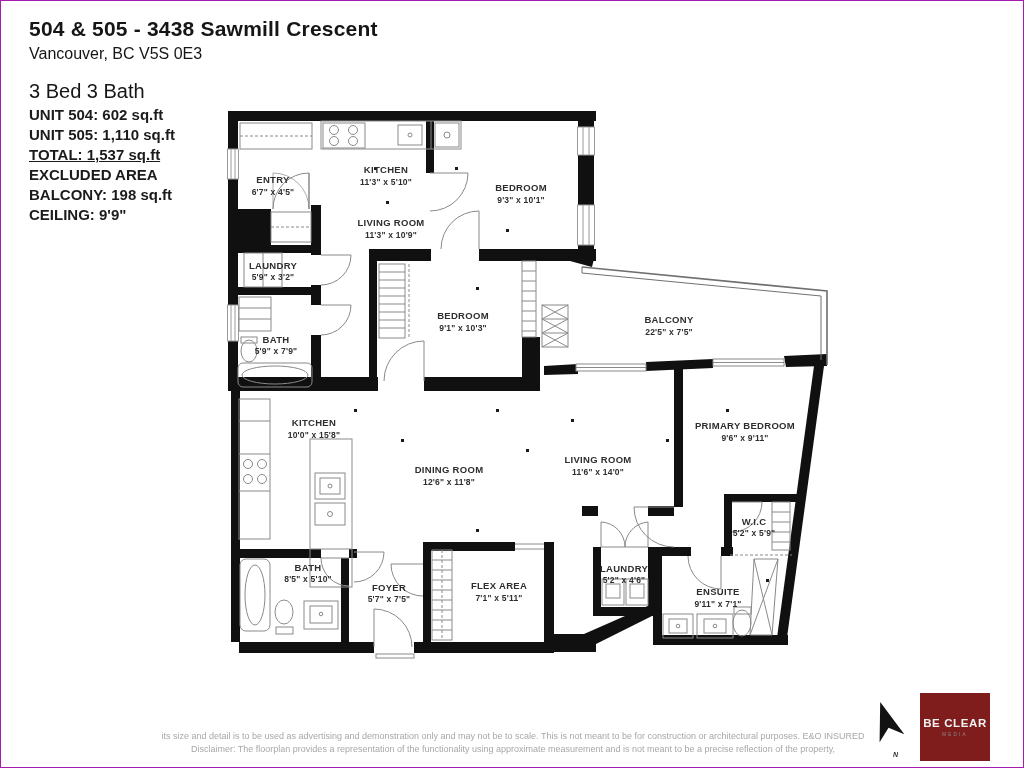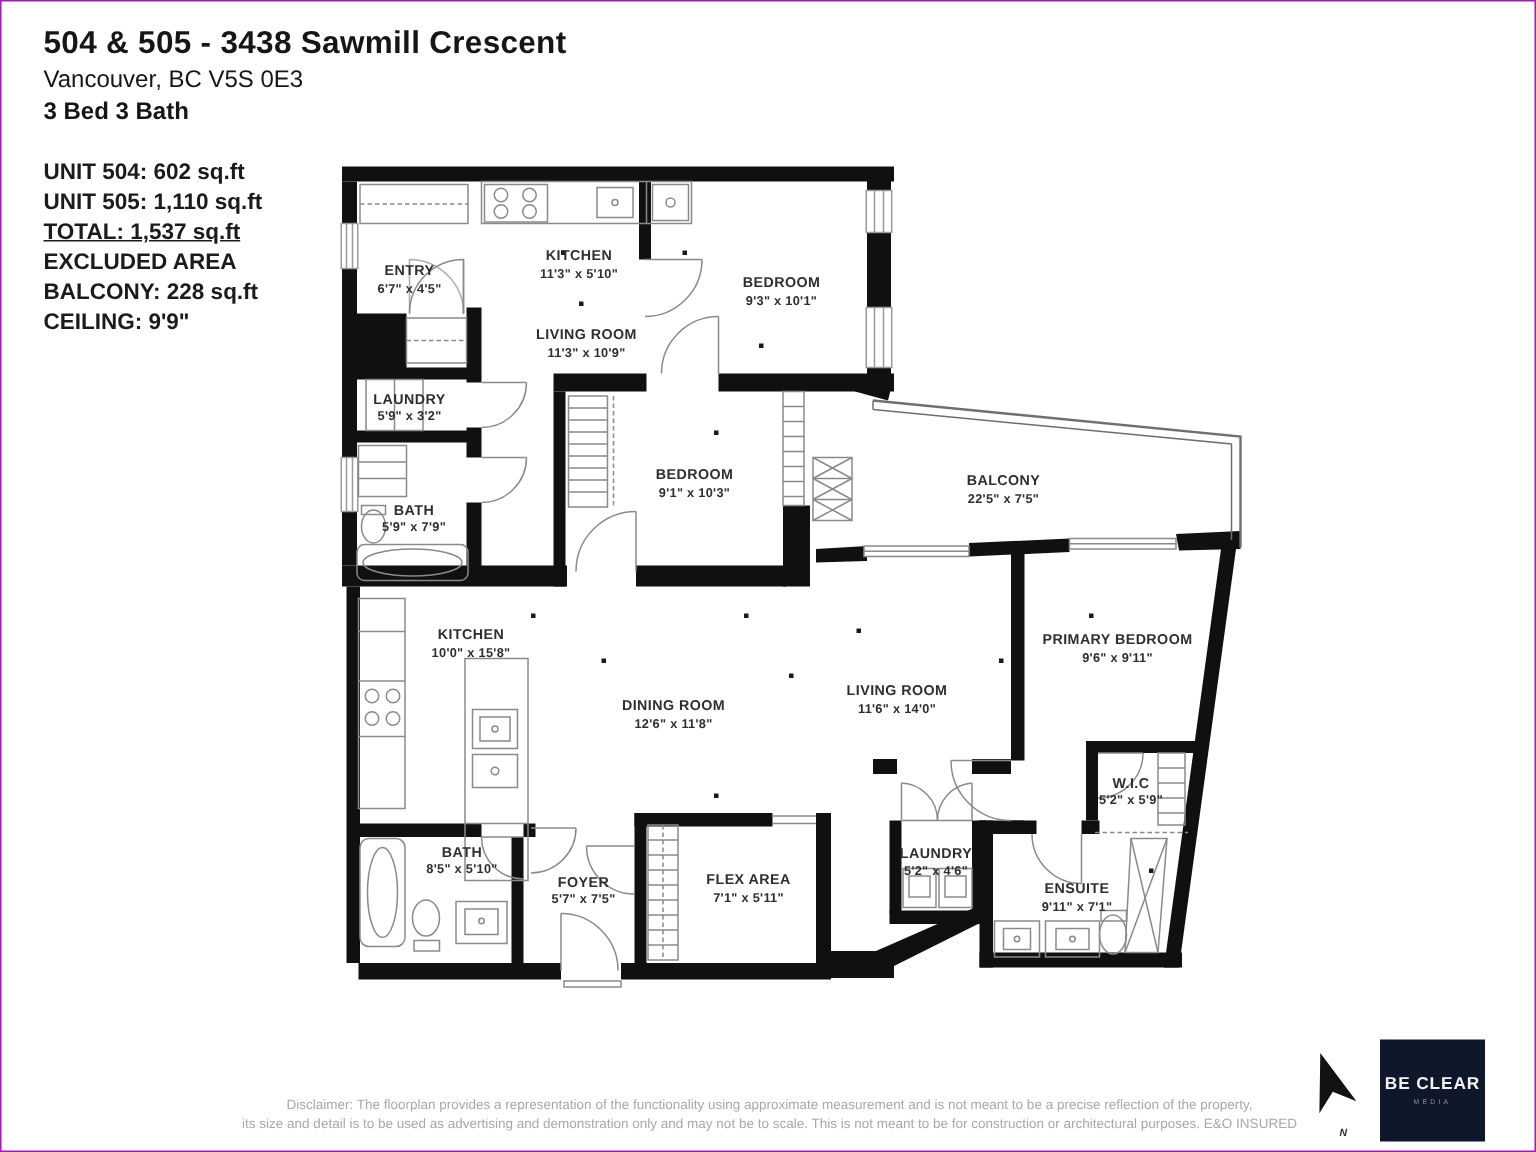--- a/index.html
+++ b/index.html
@@ -7,34 +7,34 @@
     width:1024px;height:768px;overflow:hidden;background:#f4f4f2;
     font-family:"Liberation Sans", sans-serif;
   }
   .page{
     position:absolute;left:0;top:0;width:1022px;height:766px;
     background:#ffffff;border:1px solid #a21caf;
   }
   .hdr{position:absolute;left:28px;top:16px;color:#161616;}
   .hdr .t1{font-size:21px;font-weight:bold;letter-spacing:.2px;}
   .hdr .t2{font-size:16px;font-weight:normal;margin-top:4px;}
-  .hdr .t3{font-size:16px;font-weight:bold;margin-top:3px;}
+  .hdr .t3{font-size:20px;font-weight:normal;margin-top:17px;}
   .area{position:absolute;left:28px;top:104px;color:#1b1b1b;font-size:15px;font-weight:bold;line-height:20px;}
   .area .total{text-decoration:underline;}
   .planwrap{position:absolute;left:225px;top:108px;width:610px;height:552px;}
   svg text{font-family:"Liberation Sans", sans-serif;font-weight:bold;fill:#2e2e2e;}
   .rname{font-size:9.5px;letter-spacing:.3px;}
   .rdims{font-size:8.5px;letter-spacing:.2px;}
   .disc{
     position:absolute;left:62px;top:729px;width:900px;text-align:center;
     color:#a8a8a6;font-size:9px;line-height:12.5px;
   }
   .compass{position:absolute;left:866px;top:698px;width:44px;height:62px;}
   .logo{
-    position:absolute;left:919px;top:692px;width:70px;height:68px;background:#0f172a;
+    position:absolute;left:919px;top:692px;width:70px;height:68px;background:#7f1d1d;
     display:flex;flex-direction:column;align-items:center;justify-content:center;
   }
   .logo .lg1{color:#f2f2f2;font-size:11.5px;font-weight:bold;letter-spacing:.6px;}
   .logo .lg2{color:#8d8d8d;font-size:4.5px;letter-spacing:2.2px;margin-top:3px;}
 </style>
 </head>
 <body>
 
 <div class="page">
 
@@ -42,21 +42,21 @@
     <div class="t1">504 &amp; 505 - 3438 Sawmill Crescent</div>
     <div class="t2">Vancouver, BC V5S 0E3</div>
     <div class="t3">3 Bed 3 Bath</div>
   </div>
 
   <div class="area">
     <div>UNIT 504: 602 sq.ft</div>
     <div>UNIT 505: 1,110 sq.ft</div>
     <div class="total">TOTAL: 1,537 sq.ft</div>
     <div>EXCLUDED AREA</div>
-    <div>BALCONY: 228 sq.ft</div>
+    <div>BALCONY: 198 sq.ft</div>
     <div>CEILING: 9'9"</div>
   </div>
 
   <div class="planwrap">
   <svg width="610" height="552" viewBox="0 0 610 552" xmlns="http://www.w3.org/2000/svg">
 
     <g fill="#101010" stroke="none">
       <rect x="2" y="2" width="368" height="10"></rect>
       <rect x="352" y="10" width="16" height="134"></rect>
       <polygon points="352,140 370,142 366,158 344,152"></polygon>
@@ -391,22 +391,22 @@
       </g>
       <g>
         <text class="rname" x="492" y="486">ENSUITE</text>
         <text class="rdims" x="492" y="498">9'11" x 7'1"</text>
       </g>
     </g>
   </svg>
   </div>
 
   <div class="disc">
+    <div>its size and detail is to be used as advertising and demonstration only and may not be to scale. This is not meant to be for construction or architectural purposes. E&amp;O INSURED</div>
     <div>Disclaimer: The floorplan provides a representation of the functionality using approximate measurement and is not meant to be a precise reflection of the property,</div>
-    <div>its size and detail is to be used as advertising and demonstration only and may not be to scale. This is not meant to be for construction or architectural purposes. E&amp;O INSURED</div>
   </div>
 
   <div class="compass">
     <svg width="44" height="62" viewBox="0 0 44 62">
       <g transform="rotate(-18 20 24)">
         <polygon points="20,2 33,40 20,29 7,40" fill="#121212"></polygon>
       </g>
       <text x="26" y="58" font-size="7" font-style="italic" fill="#333">N</text>
     </svg>
   </div>

